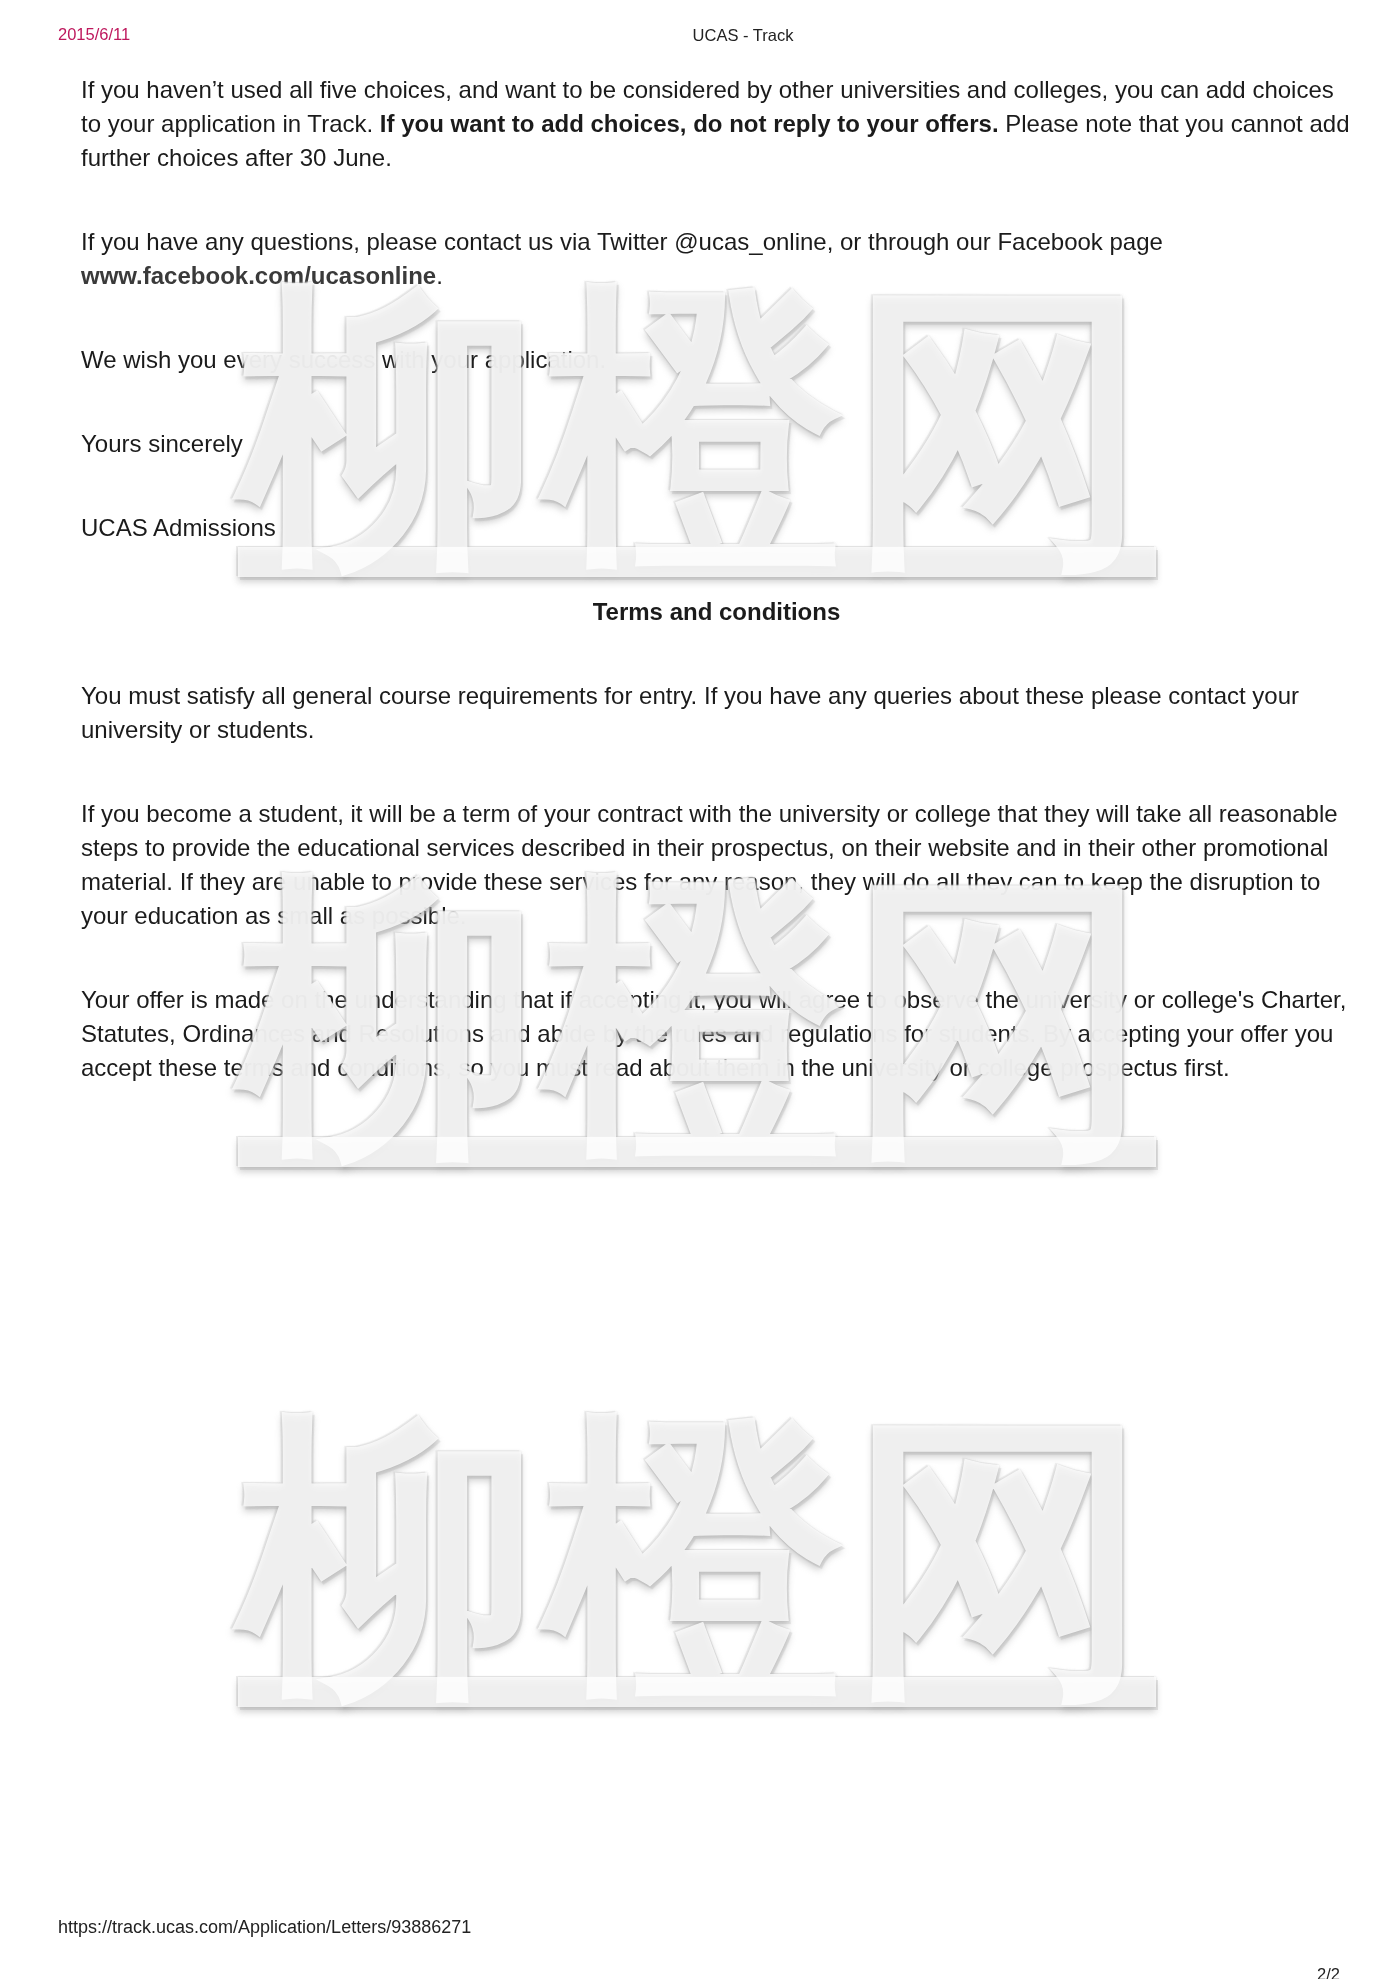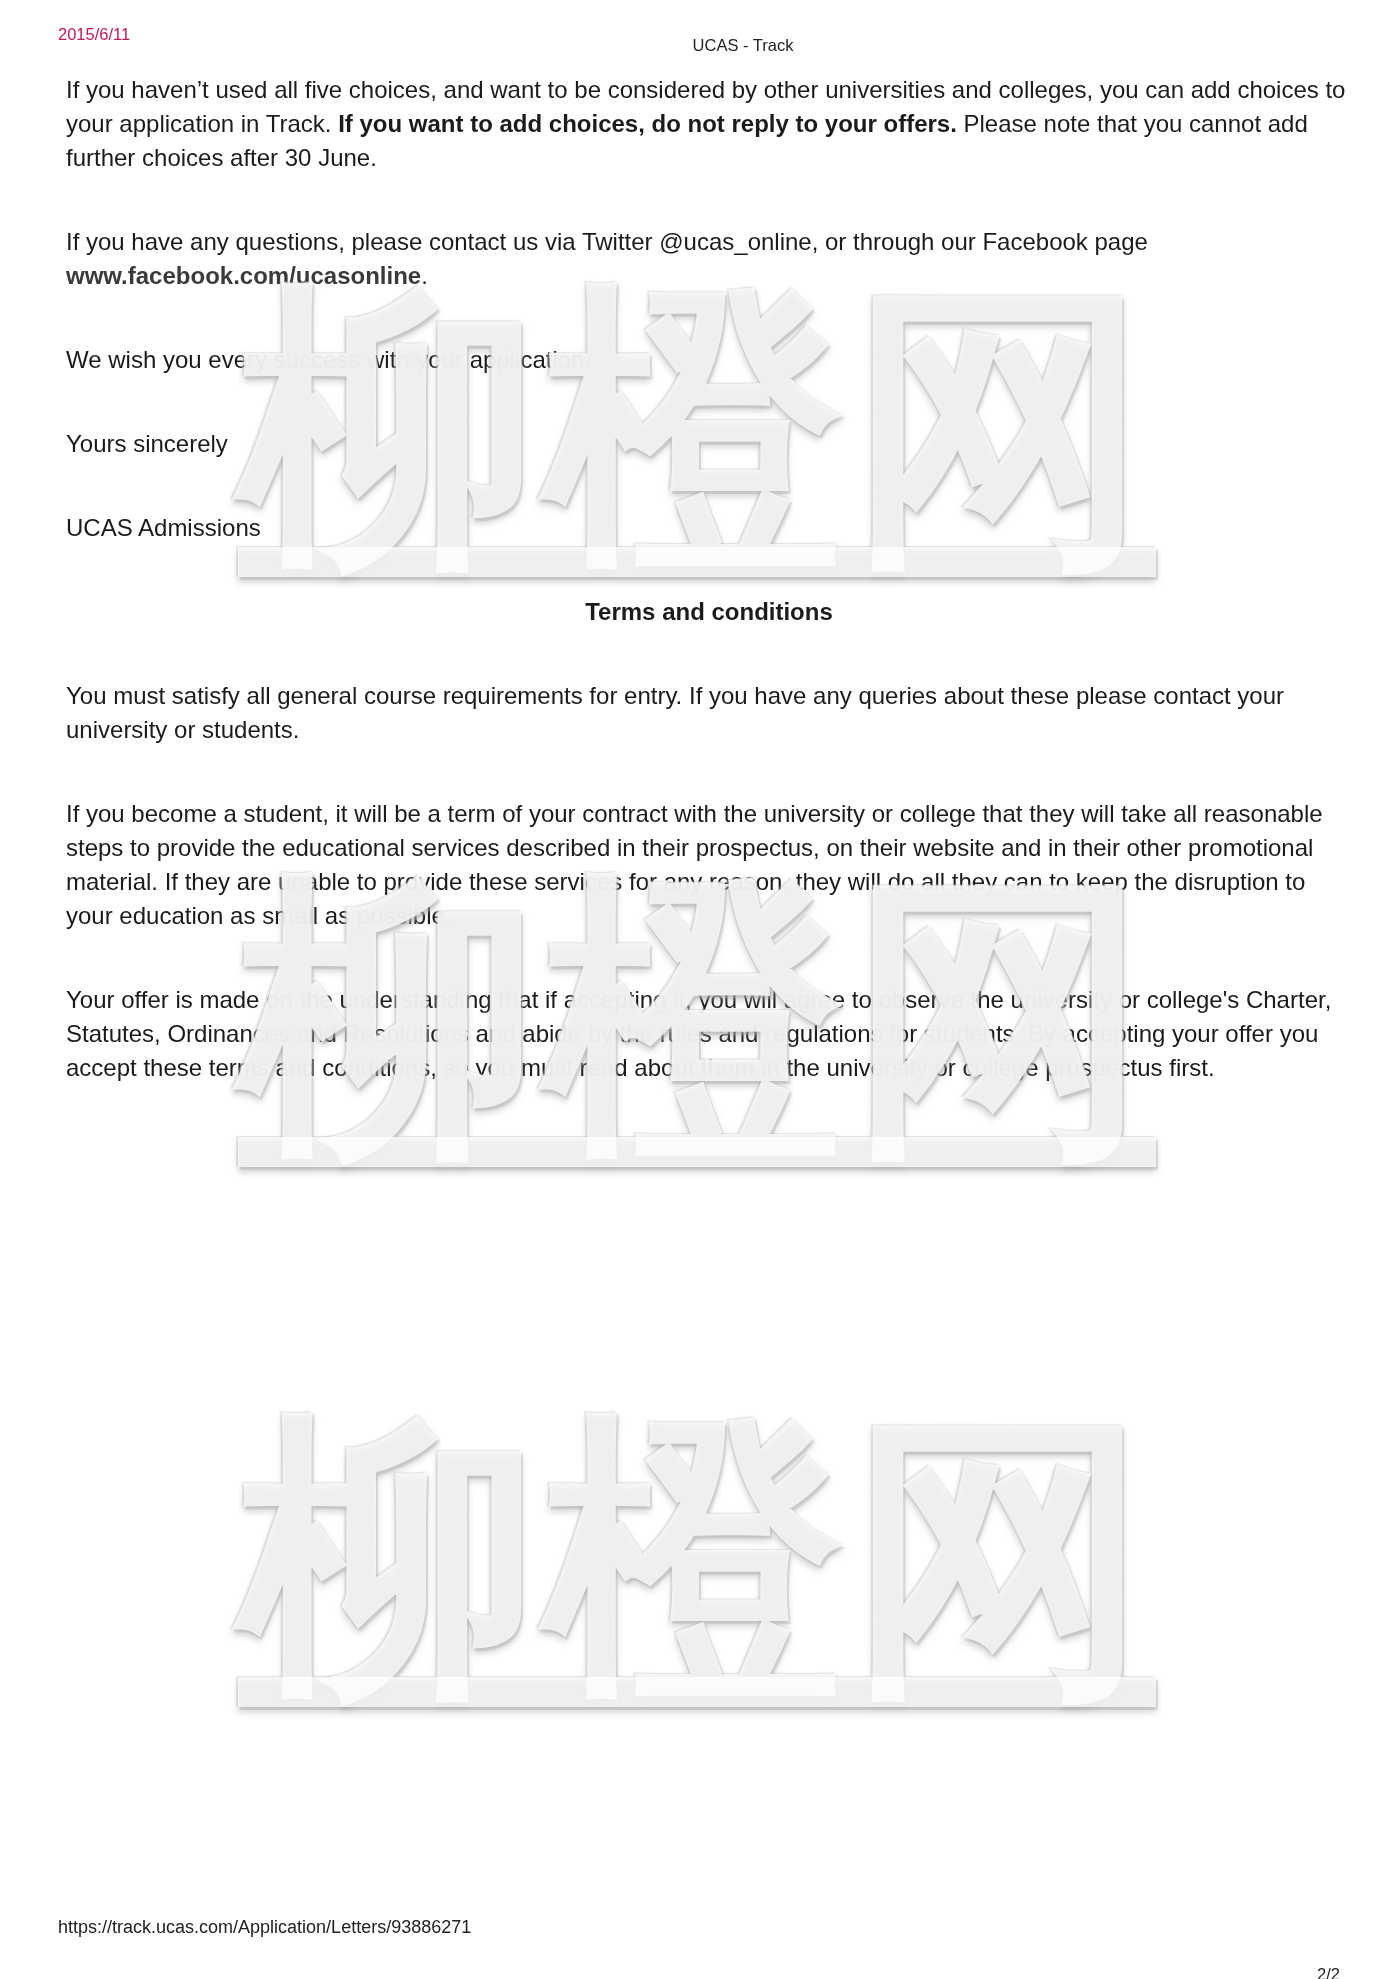--- a/index.html
+++ b/index.html
@@ -12,40 +12,40 @@
     color: #1b1b1b;
     overflow: hidden;
   }
 
   
   .print-date {
     position: absolute; left: 58px; top: 25px;
     font-size: 16.5px; color: #be185d;
   }
   .print-title {
-    position: absolute; left: 86px; right: 0; top: 36px;
+    position: absolute; left: 86px; right: 0; top: 26px;
     text-align: center; font-size: 16.5px; color: #222222;
   }
   .print-url {
     position: absolute; left: 58px; top: 1917px;
     font-size: 18px; color: #222222;
   }
   .print-pageno {
     position: absolute; right: 60px; top: 1917px;
     font-size: 16.5px; color: #222222; margin-top: 48px;
   }
 
   
   .content {
     position: absolute; left: 66px; top: 73px;
     width: 1286px;
     font-size: 24px; line-height: 34px;
     z-index: 1;
   }
-  .content p { margin: 0 0 50px 0; }
+  .content p { margin: 0 0 50px 15px; }
   .bold-heading { font-weight: bold; text-align: center; }
   strong { font-weight: bold; }
   .fb-link {
     font-weight: bold;
     color: #3a3a3a;
     cursor: pointer;
   }
 
   
   .watermark {

